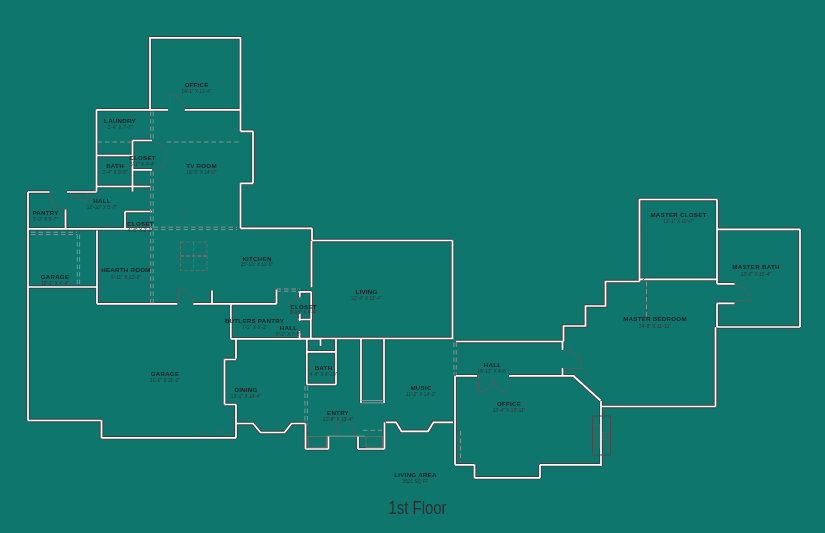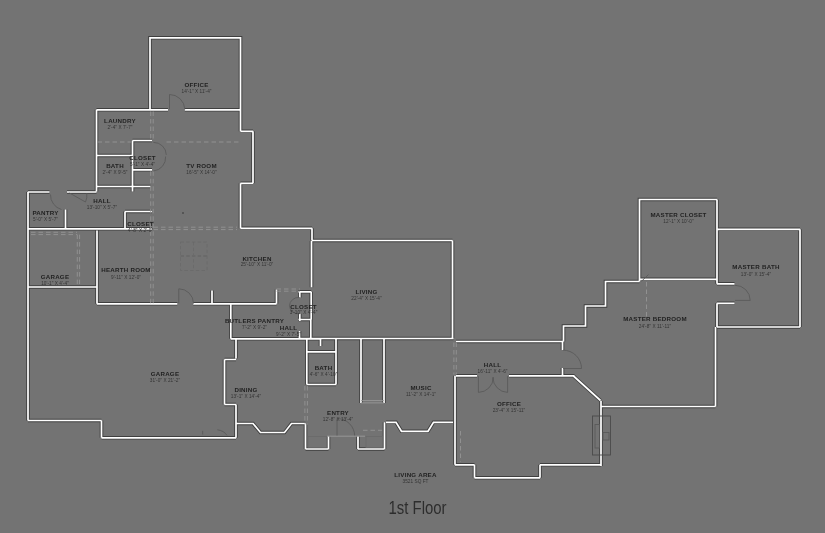--- a/index.html
+++ b/index.html
@@ -1,16 +1,16 @@
 <!DOCTYPE html>
 <html><head>
 <meta charset="utf-8">
 <style>
 html,body{margin:0;padding:0;background:#ffffff;}
-#wrap{width:825px;height:533px;position:relative;background:#737373;overflow:hidden;}
+#wrap{width:825px;height:533px;position:relative;background:#0f766e;overflow:hidden;}
 svg{position:absolute;top:0;left:0;filter:grayscale(1);}
 text{font-family:"Liberation Sans",sans-serif;fill:#1c1c1c;}
 .r{font-size:6.2px;letter-spacing:.25px;font-weight:bold;fill:#222;}
 .d{font-size:4.7px;letter-spacing:.05px;fill:#333;}
 </style>
 </head>
 <body>
 <div id="wrap">
 <svg width="825" height="533" viewBox="0 0 825 533">
 

